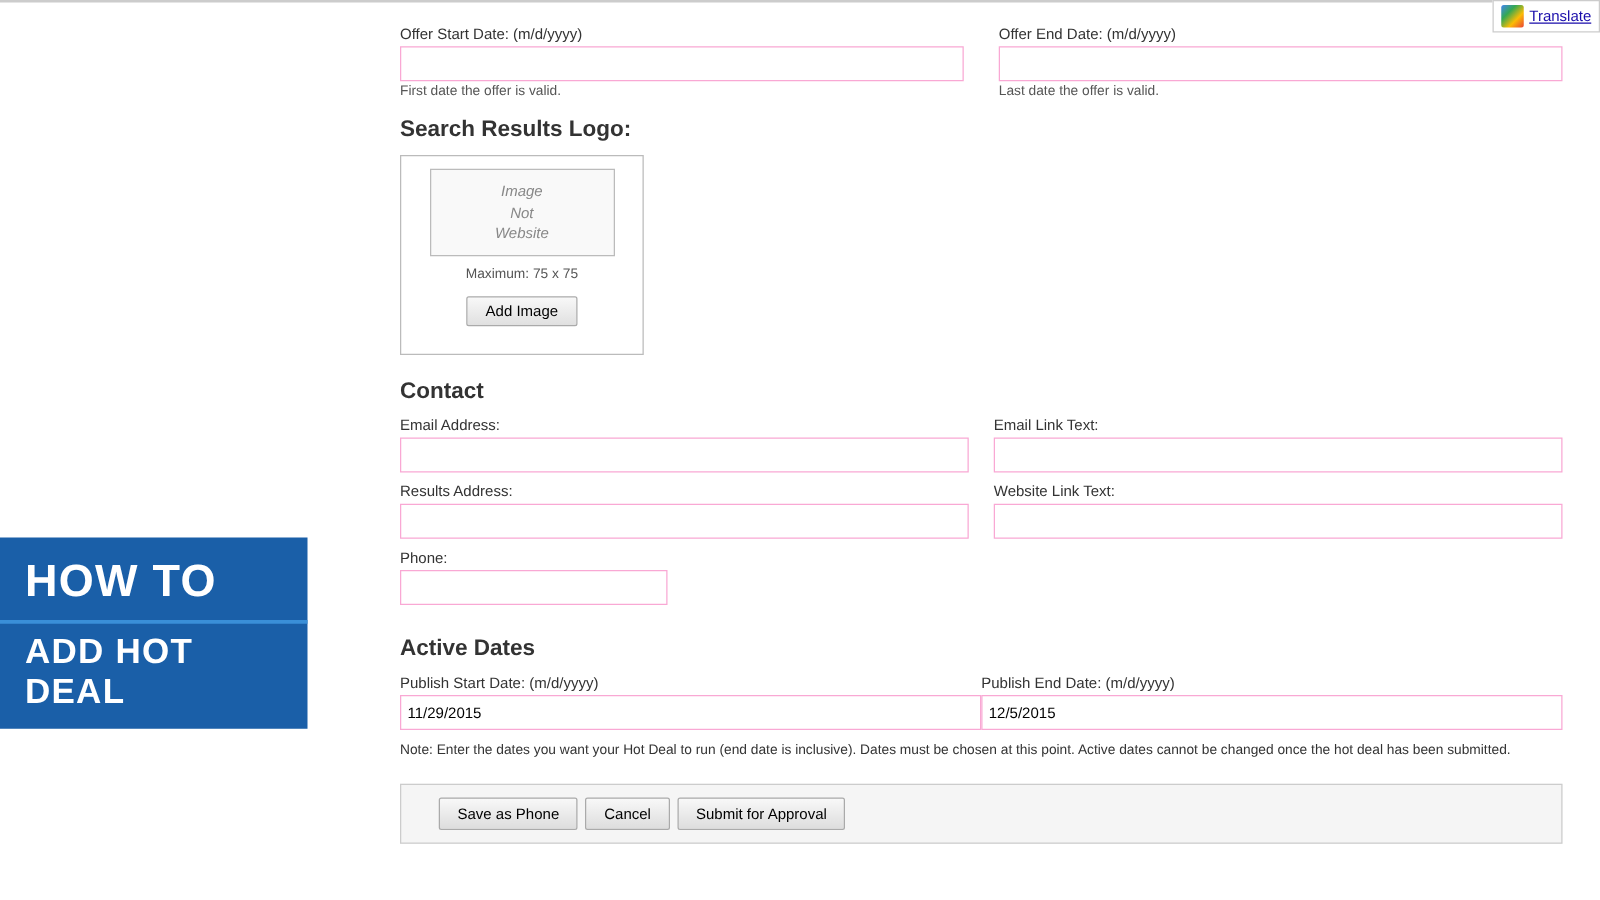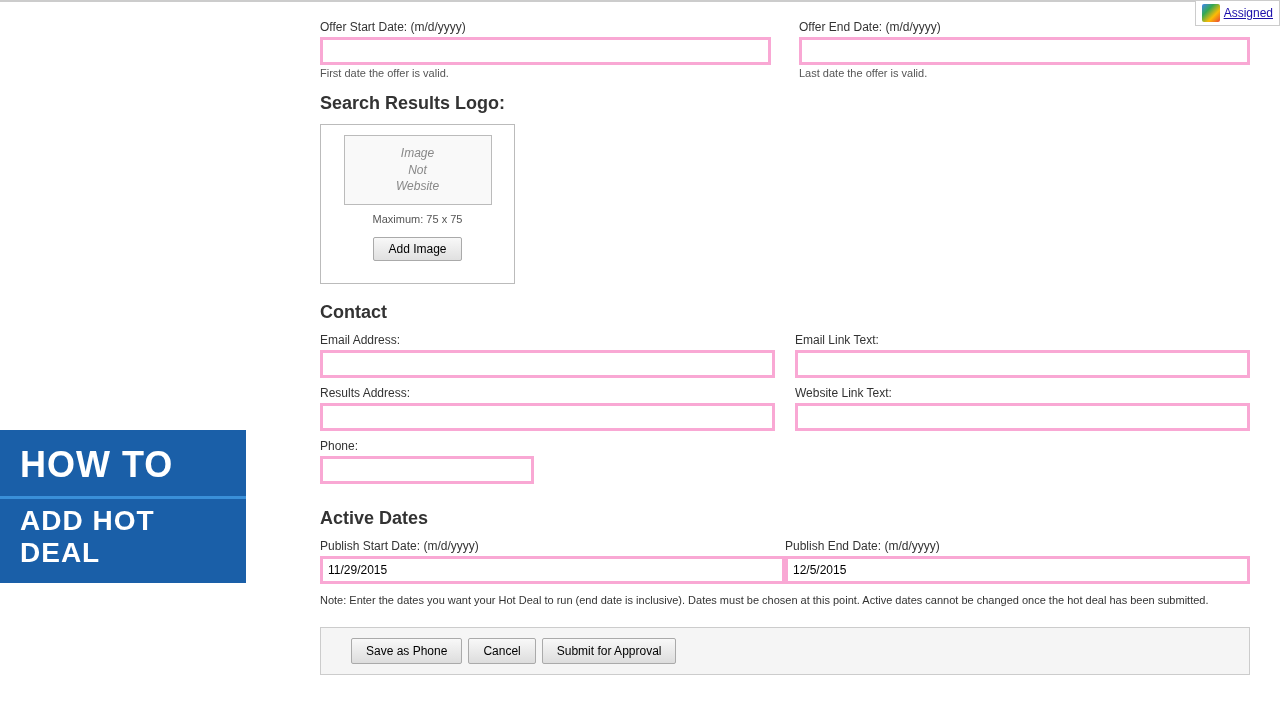--- a/index.html
+++ b/index.html
@@ -89,21 +89,21 @@
       margin-bottom: 3px;
     }
     .field-hint {
       font-size: 11px;
       color: #555;
       margin-top: 2px;
     }
     input[type="text"] {
       width: 100%;
       height: 28px;
-      border: 3px solid #f9a8d4;
+      border: 1px solid #f9a8d4;
       padding: 3px 5px;
       font-size: 12px;
       background: #fff;
     }
 
     
     .logo-section {
       padding: 10px 30px 10px 320px;
     }
     .logo-section-title {
@@ -224,21 +224,21 @@
       height: 2px;
       background: #ccc;
       margin-bottom: 2px;
     }
   </style>
 </head>
 <body>
 
 <div class="translate-bar">
   <span class="gt-icon"></span>
-  <a href="#">Assigned</a>
+  <a href="#">Translate</a>
 </div>
 
 <div class="overlay-banner">
   <div class="how-to">HOW TO</div>
   <div class="add-hot-deal">ADD HOT DEAL</div>
 </div>
 
 <div class="top-divider"></div>
 
 <div class="offer-dates-row">

